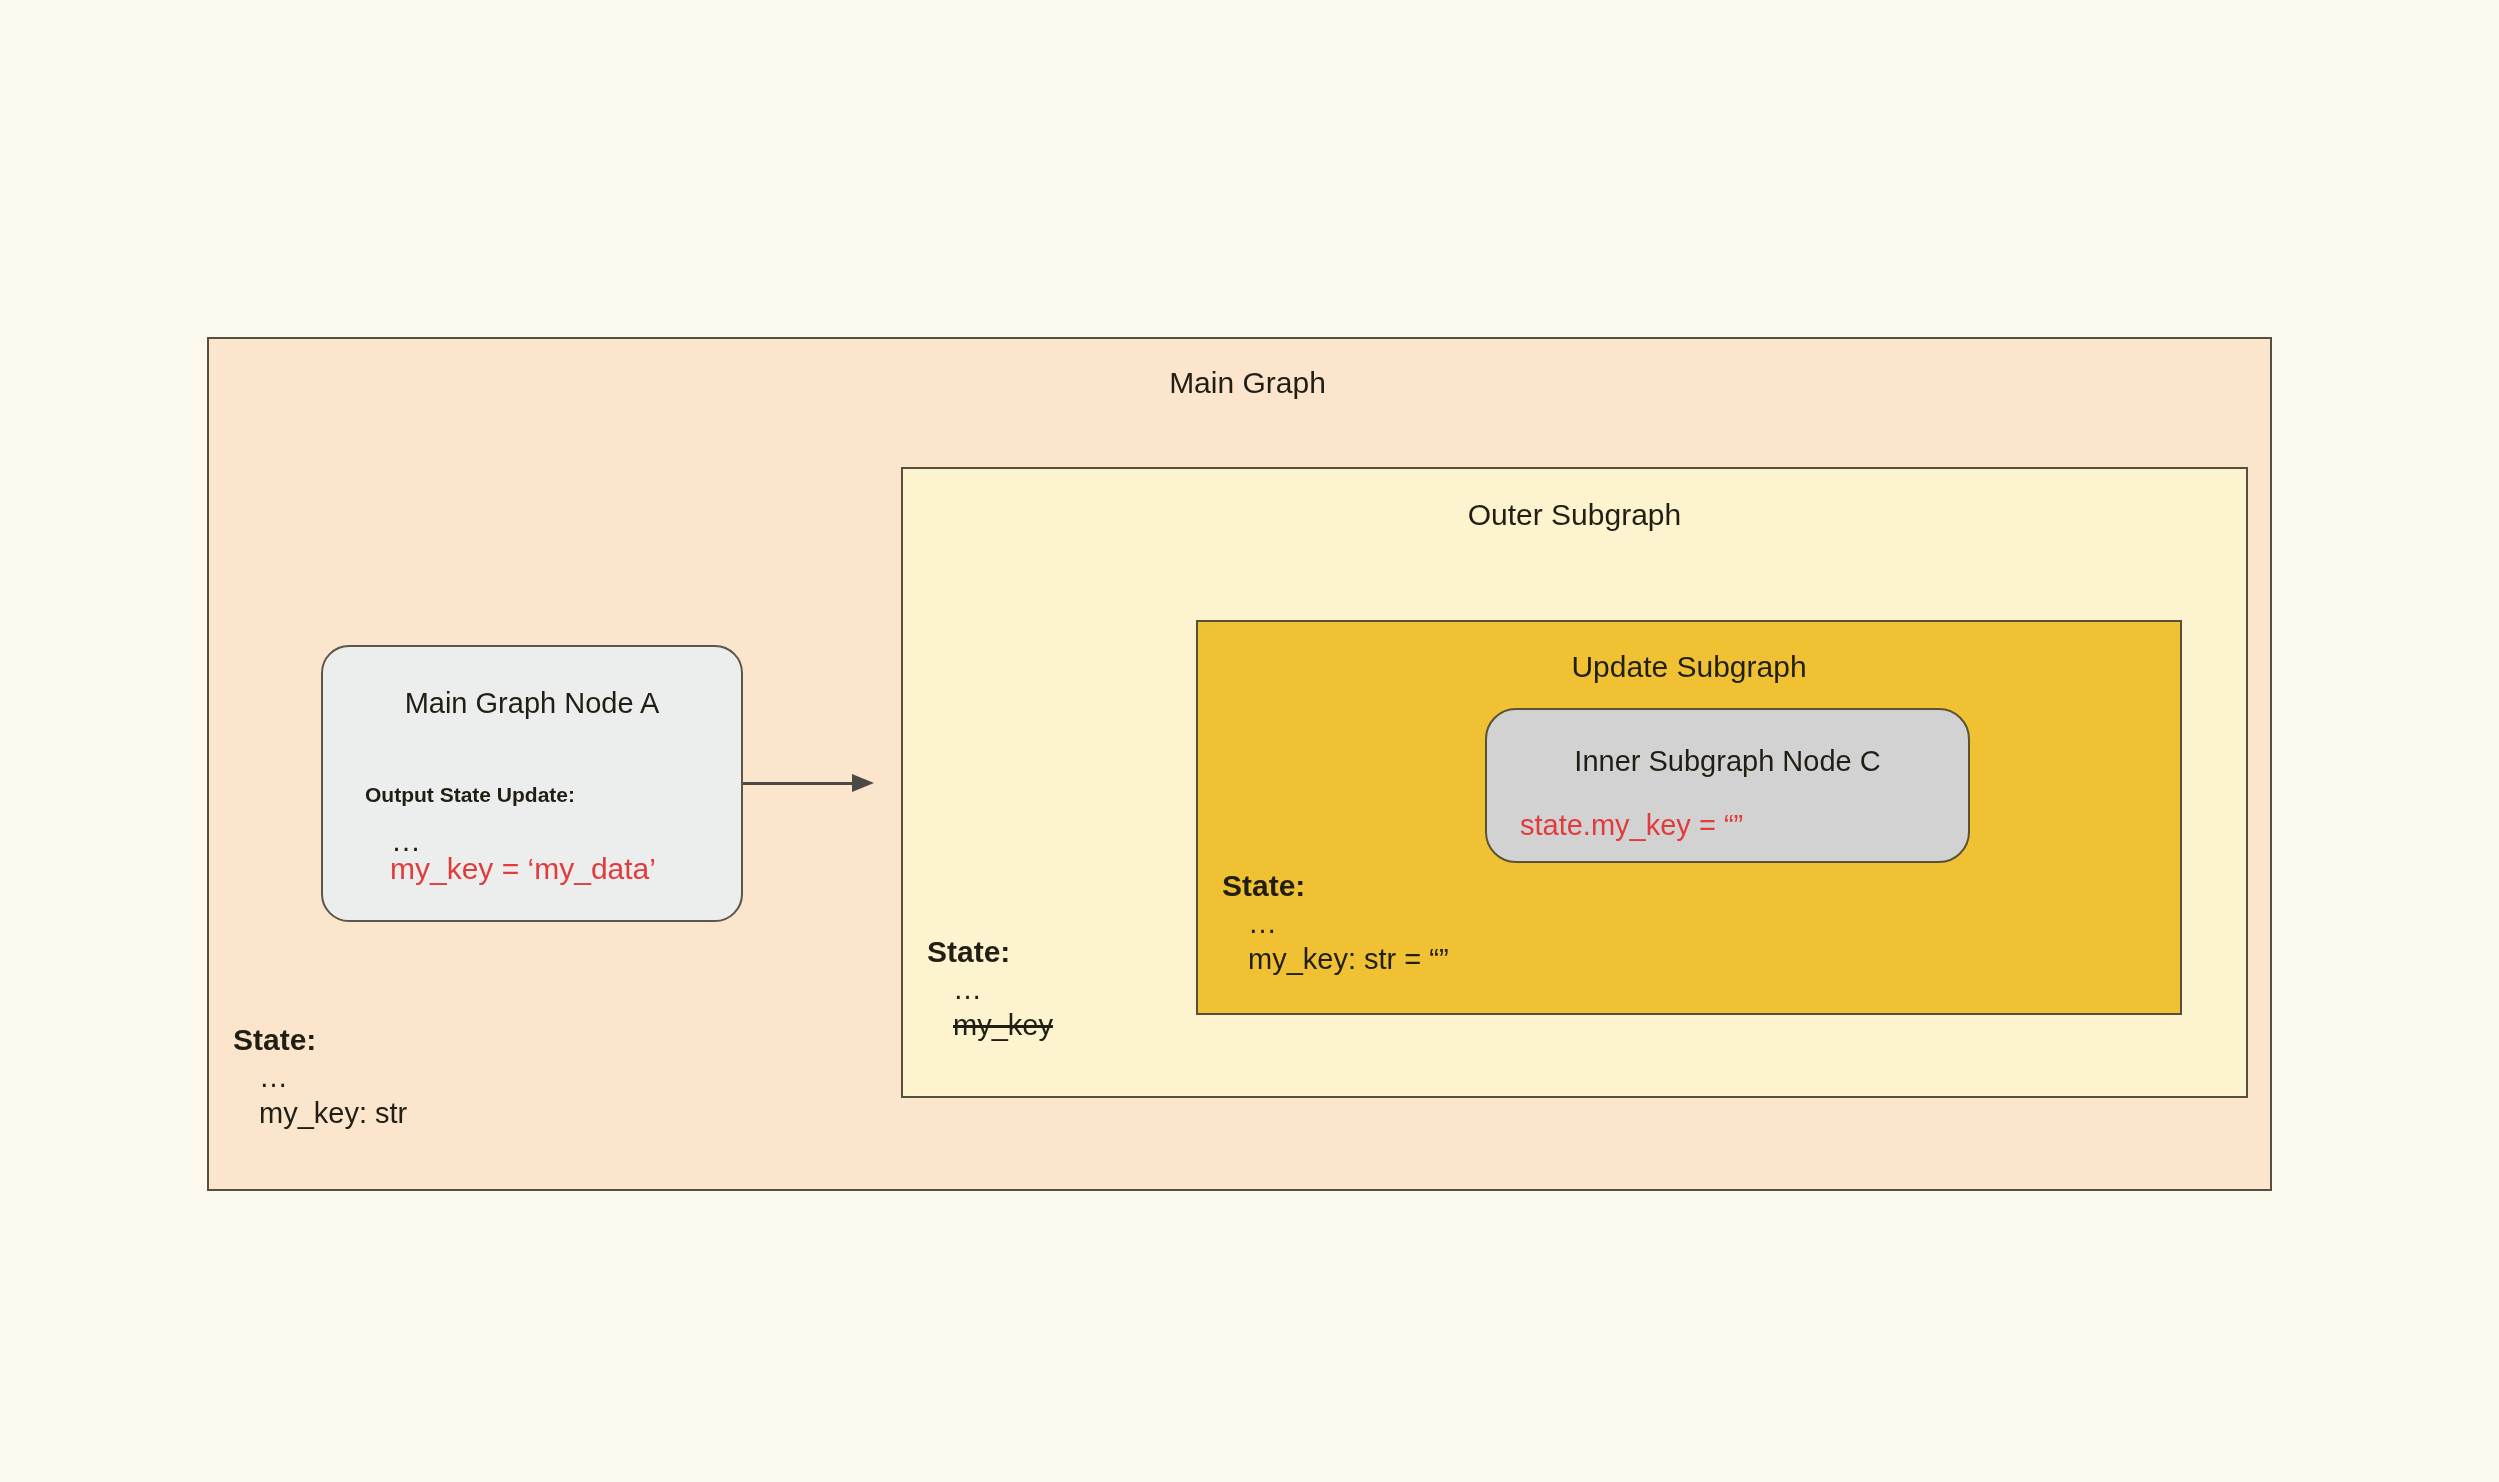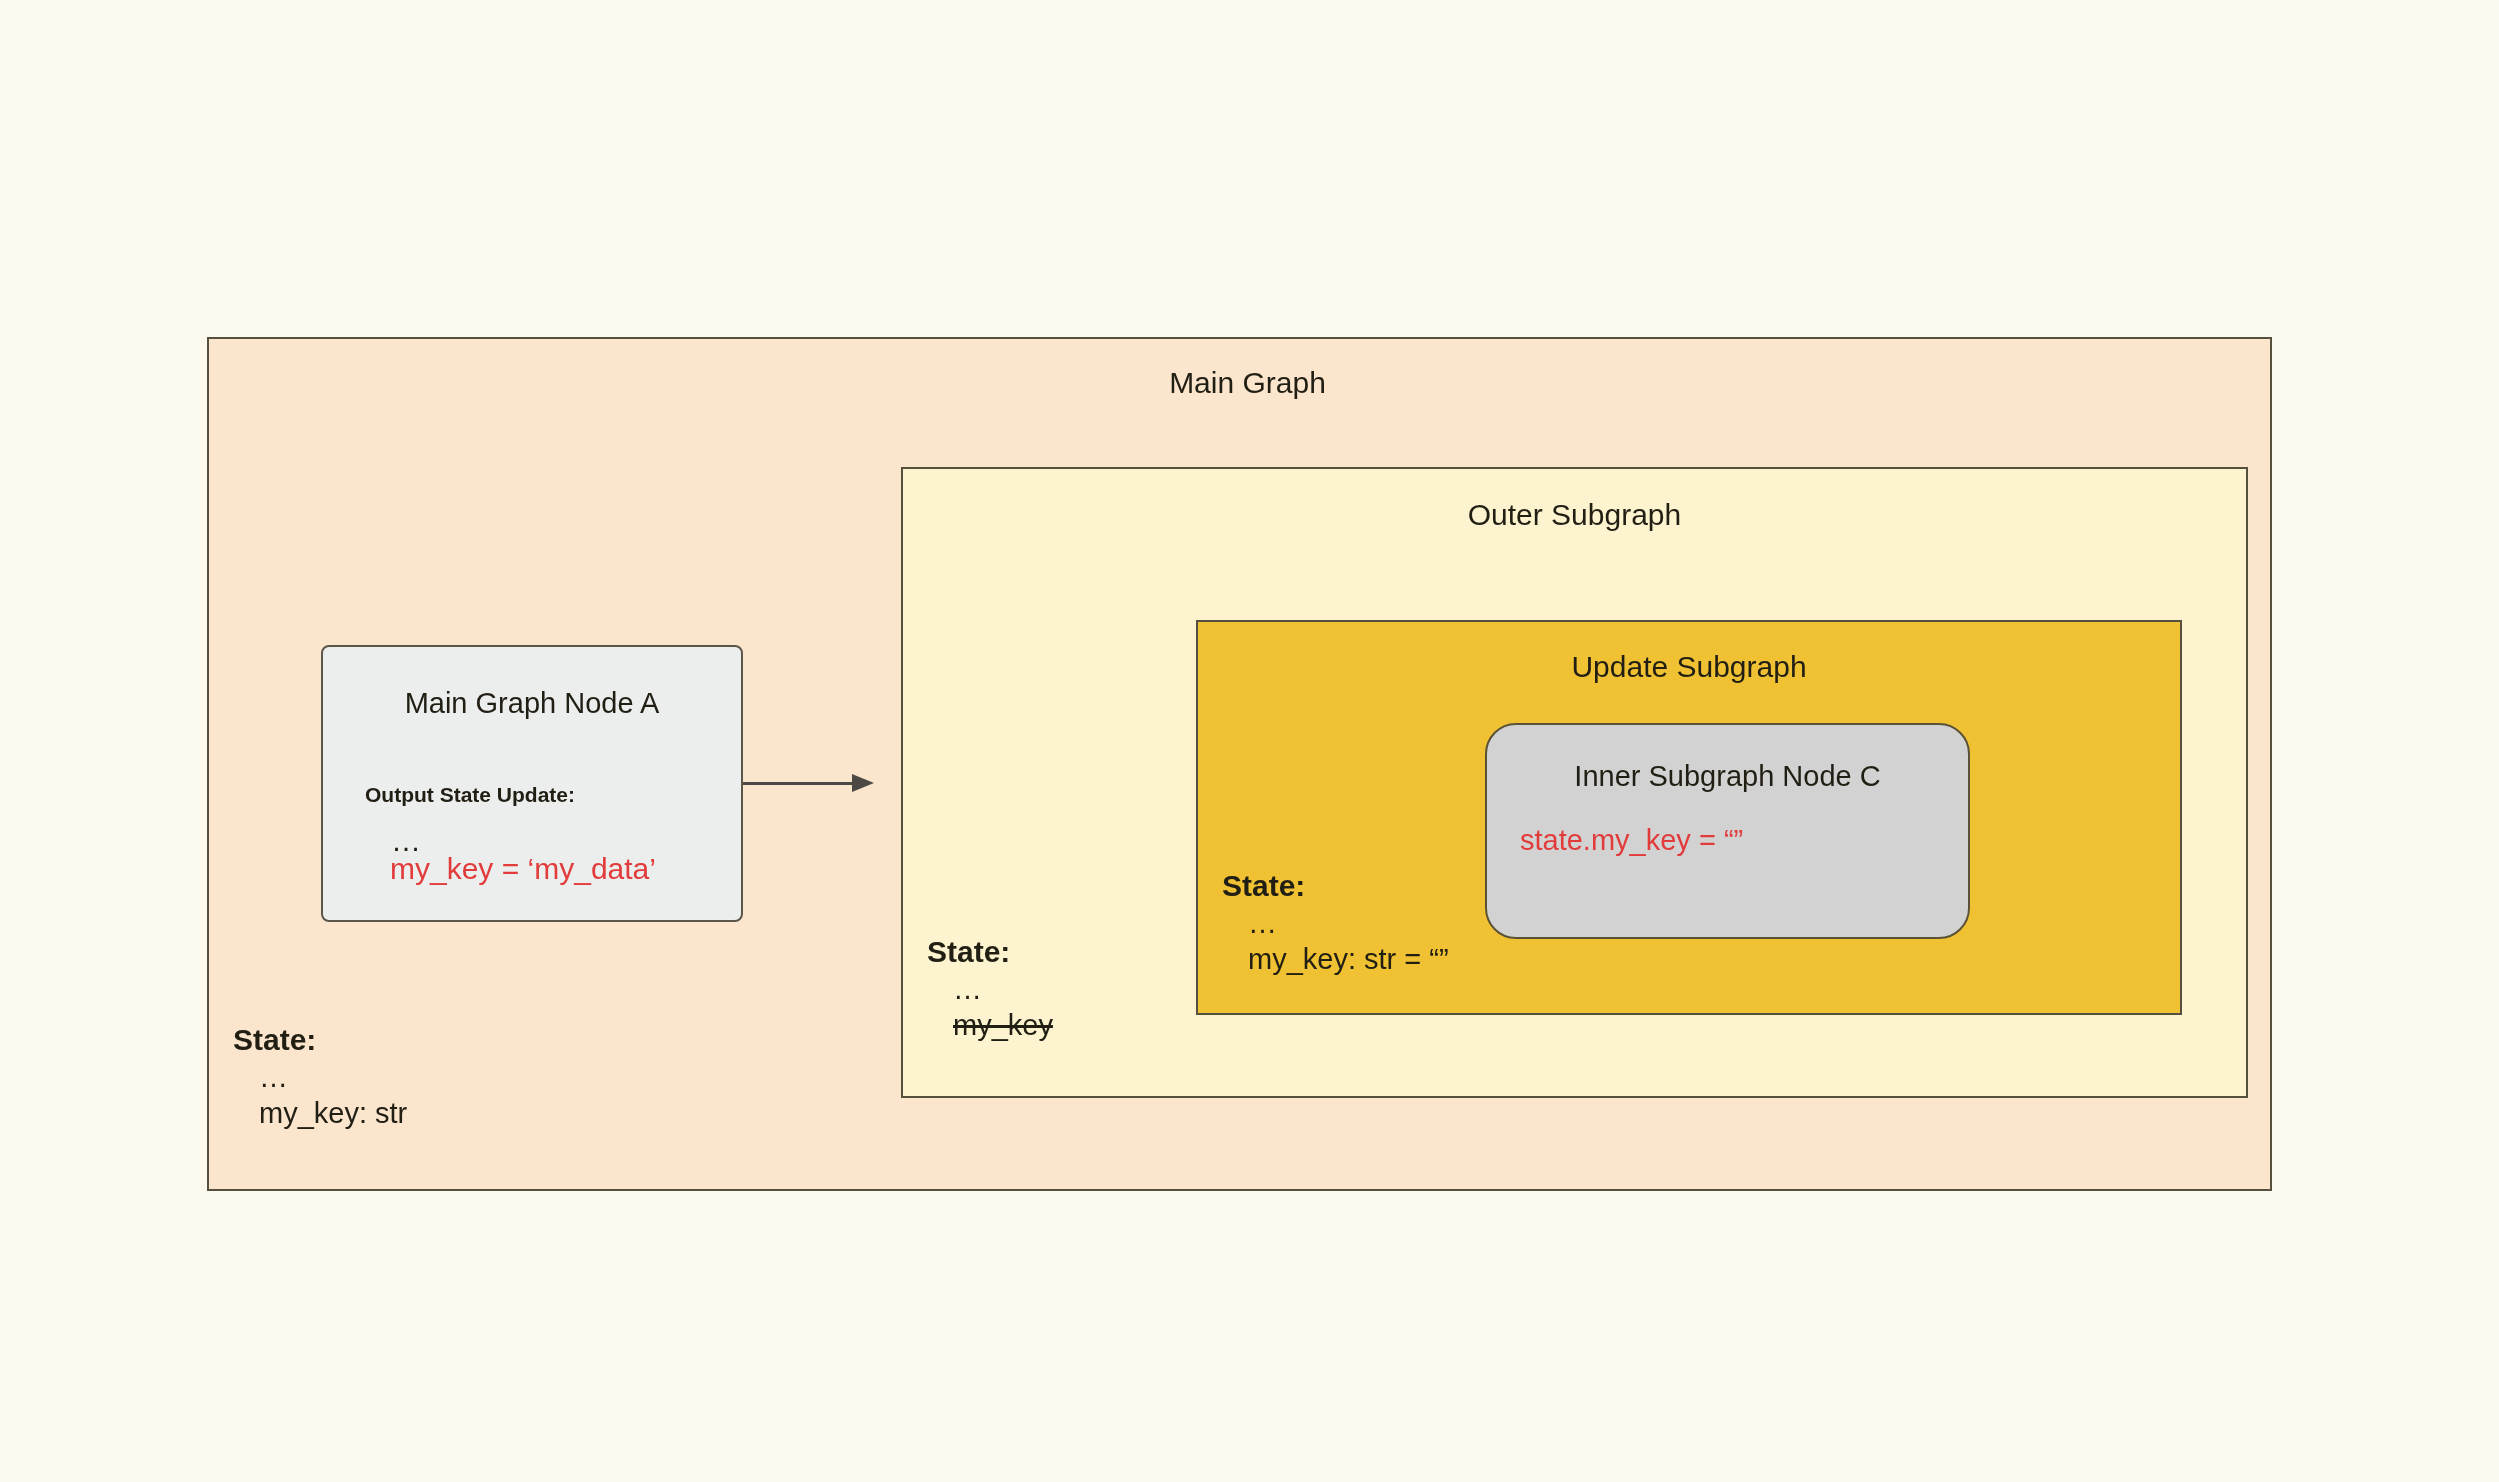--- a/index.html
+++ b/index.html
@@ -11,22 +11,22 @@
   .canvas{
     position:relative;width:2500px;height:1482px;overflow:hidden;
     background:var(--page_bg);
     font-family:"Liberation Sans",sans-serif;color:var(--text_dark);
   }
   .box{position:absolute;border:2.6px solid var(--border_dark);box-sizing:border-box;}
   .main-graph{left:207px;top:337px;width:2065px;height:854px;background:var(--main_fill);}
   .outer-subgraph{left:665px;top:128px;width:1347px;height:631px;background:var(--outer_fill);margin-left:27px;}
   .inner-subgraph{left:293px;top:151px;width:986px;height:395px;background:var(--inner_fill);}
   .node{position:absolute;border:2.6px solid #5A564A;box-sizing:border-box;}
-  .node-a{left:112px;top:306px;width:422px;height:277px;border-radius:8px;background:var(--node_a_fill);}
-  .node-c{left:287px;top:101px;width:485px;height:216px;border-radius:31px;background:var(--node_c_fill);border-color:#5A5136;}
+  .node-a{left:112px;top:306px;width:422px;height:277px;border-radius:28px;background:var(--node_a_fill);}
+  .node-c{left:287px;top:86px;width:485px;height:155px;border-radius:31px;background:var(--node_c_fill);border-color:#5A5136;}
   .box-title{position:absolute;left:0;width:100%;text-align:center;font-size:30px;line-height:34px;}
   .title-main{top:27px;padding-left:8px;}
   .title-outer{top:29px;}
   .title-inner{top:28px;}
   .node-title{position:absolute;left:0;width:100%;text-align:center;font-size:29px;line-height:33px;}
   .title-node-a{top:40px;}
   .title-node-c{top:35px;}
   .node-a-output{position:absolute;left:42px;top:130px;font-size:21px;font-weight:bold;line-height:35px;}
   .node-a-ellipsis{position:absolute;left:68px;top:177px;font-size:30px;line-height:34px;}
   .node-a-update{position:absolute;left:67px;top:204px;font-size:30px;line-height:35px;color:var(--update_red);}

